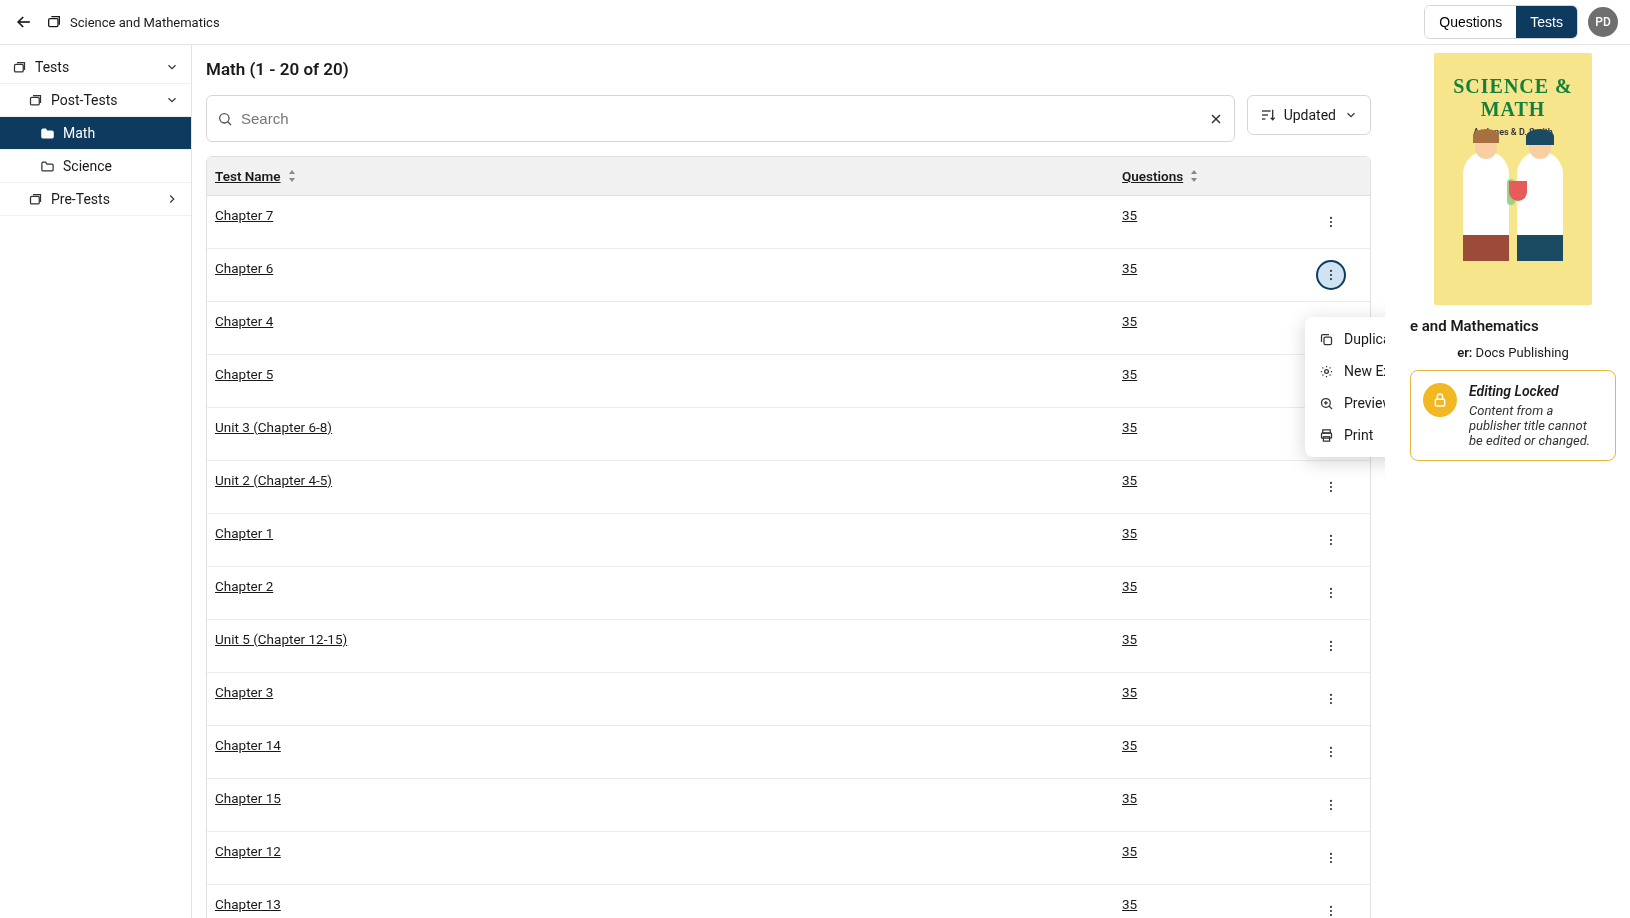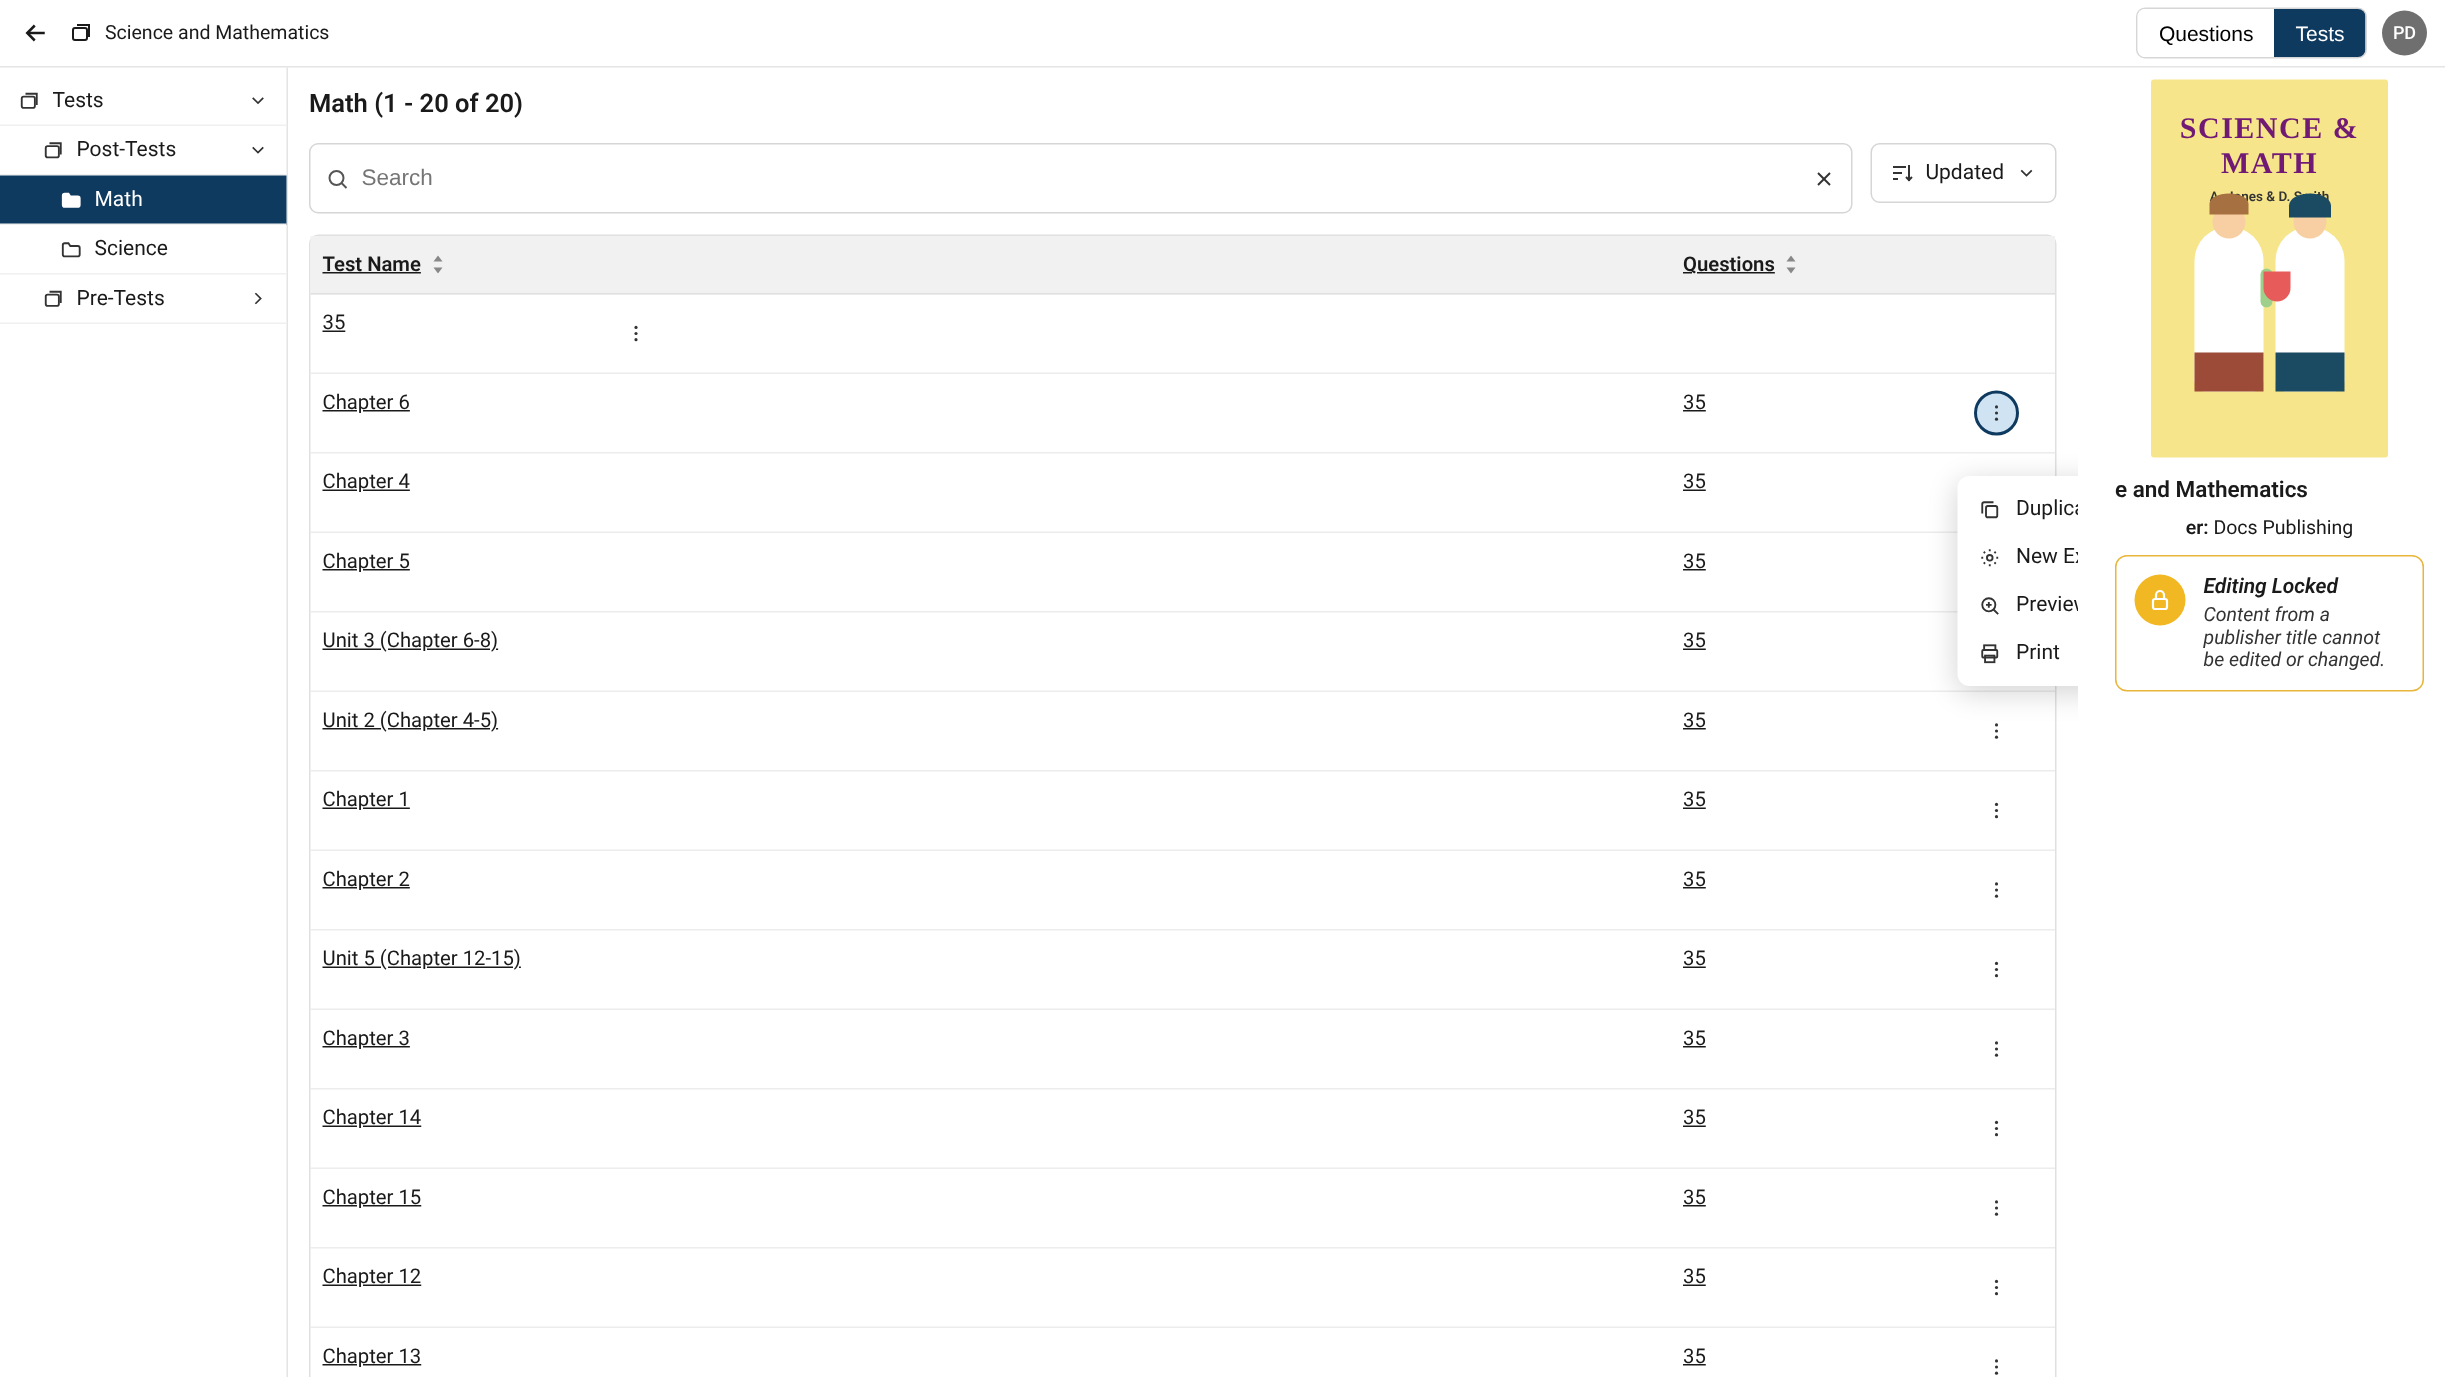--- a/index.html
+++ b/index.html
@@ -53,21 +53,21 @@
   .action-btn { width: 30px; height: 30px; border-radius: 50%; display:flex; align-items:center; justify-content:center; cursor:pointer; }
   .action-btn.focused { background: #cfe3f3; border: 2px solid #0f3a60; }
 
   
   .menu { position: absolute; top: 258px; right: -46px; width: 126px; background: #fff; border-radius: 8px; box-shadow: 0 4px 20px rgba(0,0,0,0.18); padding: 6px 0; z-index: 50; }
   .menu-item { display:flex; align-items:center; gap:10px; padding: 8px 14px; font-size: 14px; cursor:pointer; }
 
   
   .right-panel { width: 232px; padding: 8px 14px 14px 12px; }
   .cover { width: 158px; height: 252px; margin: 0 auto 12px auto; background: #f6e58b; border-radius: 2px; display:flex; flex-direction:column; align-items:center; padding-top:22px; position:relative; overflow:hidden; }
-  .cover-title { font-family: Georgia, serif; color:#701a75; font-weight:700; font-size:20px; text-align:center; letter-spacing:1px; }
+  .cover-title { font-family: Georgia, serif; color:#15803d; font-weight:700; font-size:20px; text-align:center; letter-spacing:1px; }
   .cover-sub { font-size:9px; color:#333; margin-top:6px; font-weight:600; }
   .cover-figs { display:flex; gap:8px; margin-top:14px; }
   .fig { width:46px; height:110px; background:#fff; border-radius:24px 24px 8px 8px; position:relative; }
   .fig::before { content:""; position:absolute; top:-14px; left:50%; transform:translateX(-50%); width:22px; height:22px; border-radius:50%; background:#f8cfa2; }
   .fig.a::after{content:"";position:absolute;top:-22px;left:50%;transform:translateX(-50%);width:26px;height:14px;border-radius:50% 50% 0 0;background:#a67040;}
   .fig.b::after{content:"";position:absolute;top:-22px;left:50%;transform:translateX(-50%);width:28px;height:16px;border-radius:50% 50% 0 0;background:#1b4a63;}
   .fig .legs{position:absolute;bottom:0;left:0;right:0;height:26px;display:flex;}
   .fig.a .legs div{flex:1;background:#9b4b37;}
   .fig.b .legs div{flex:1;background:#1b4a63;}
   .fig .tube{position:absolute;top:28px;right:-6px;width:8px;height:26px;background:#9ed08c;border-radius:4px;}
@@ -226,20 +226,21 @@
                 <span>Questions</span>
                 <svg width="10" height="12" viewBox="0 0 10 12" fill="#888">
                     <path d="M5 0l3 4H2z"></path>
                     <path d="M5 12l3-4H2z"></path>
                   </svg>
               </div>
               <div class="th col-act"></div>
             </div>
             <div id="tbody">
                 <div class="trow">
+                  <div class="td col-name">Chapter 7</div>
                   <div class="td col-q">35</div>
                   <div class="td col-act">
                     <div class="action-btn">
                       <svg width="14" height="14" viewBox="0 0 24 24" fill="#333">
                         <circle cx="12" cy="5" r="1.8"></circle>
                         <circle cx="12" cy="12" r="1.8"></circle>
                         <circle cx="12" cy="19" r="1.8"></circle>
                       </svg>
                     </div>
                   </div>

